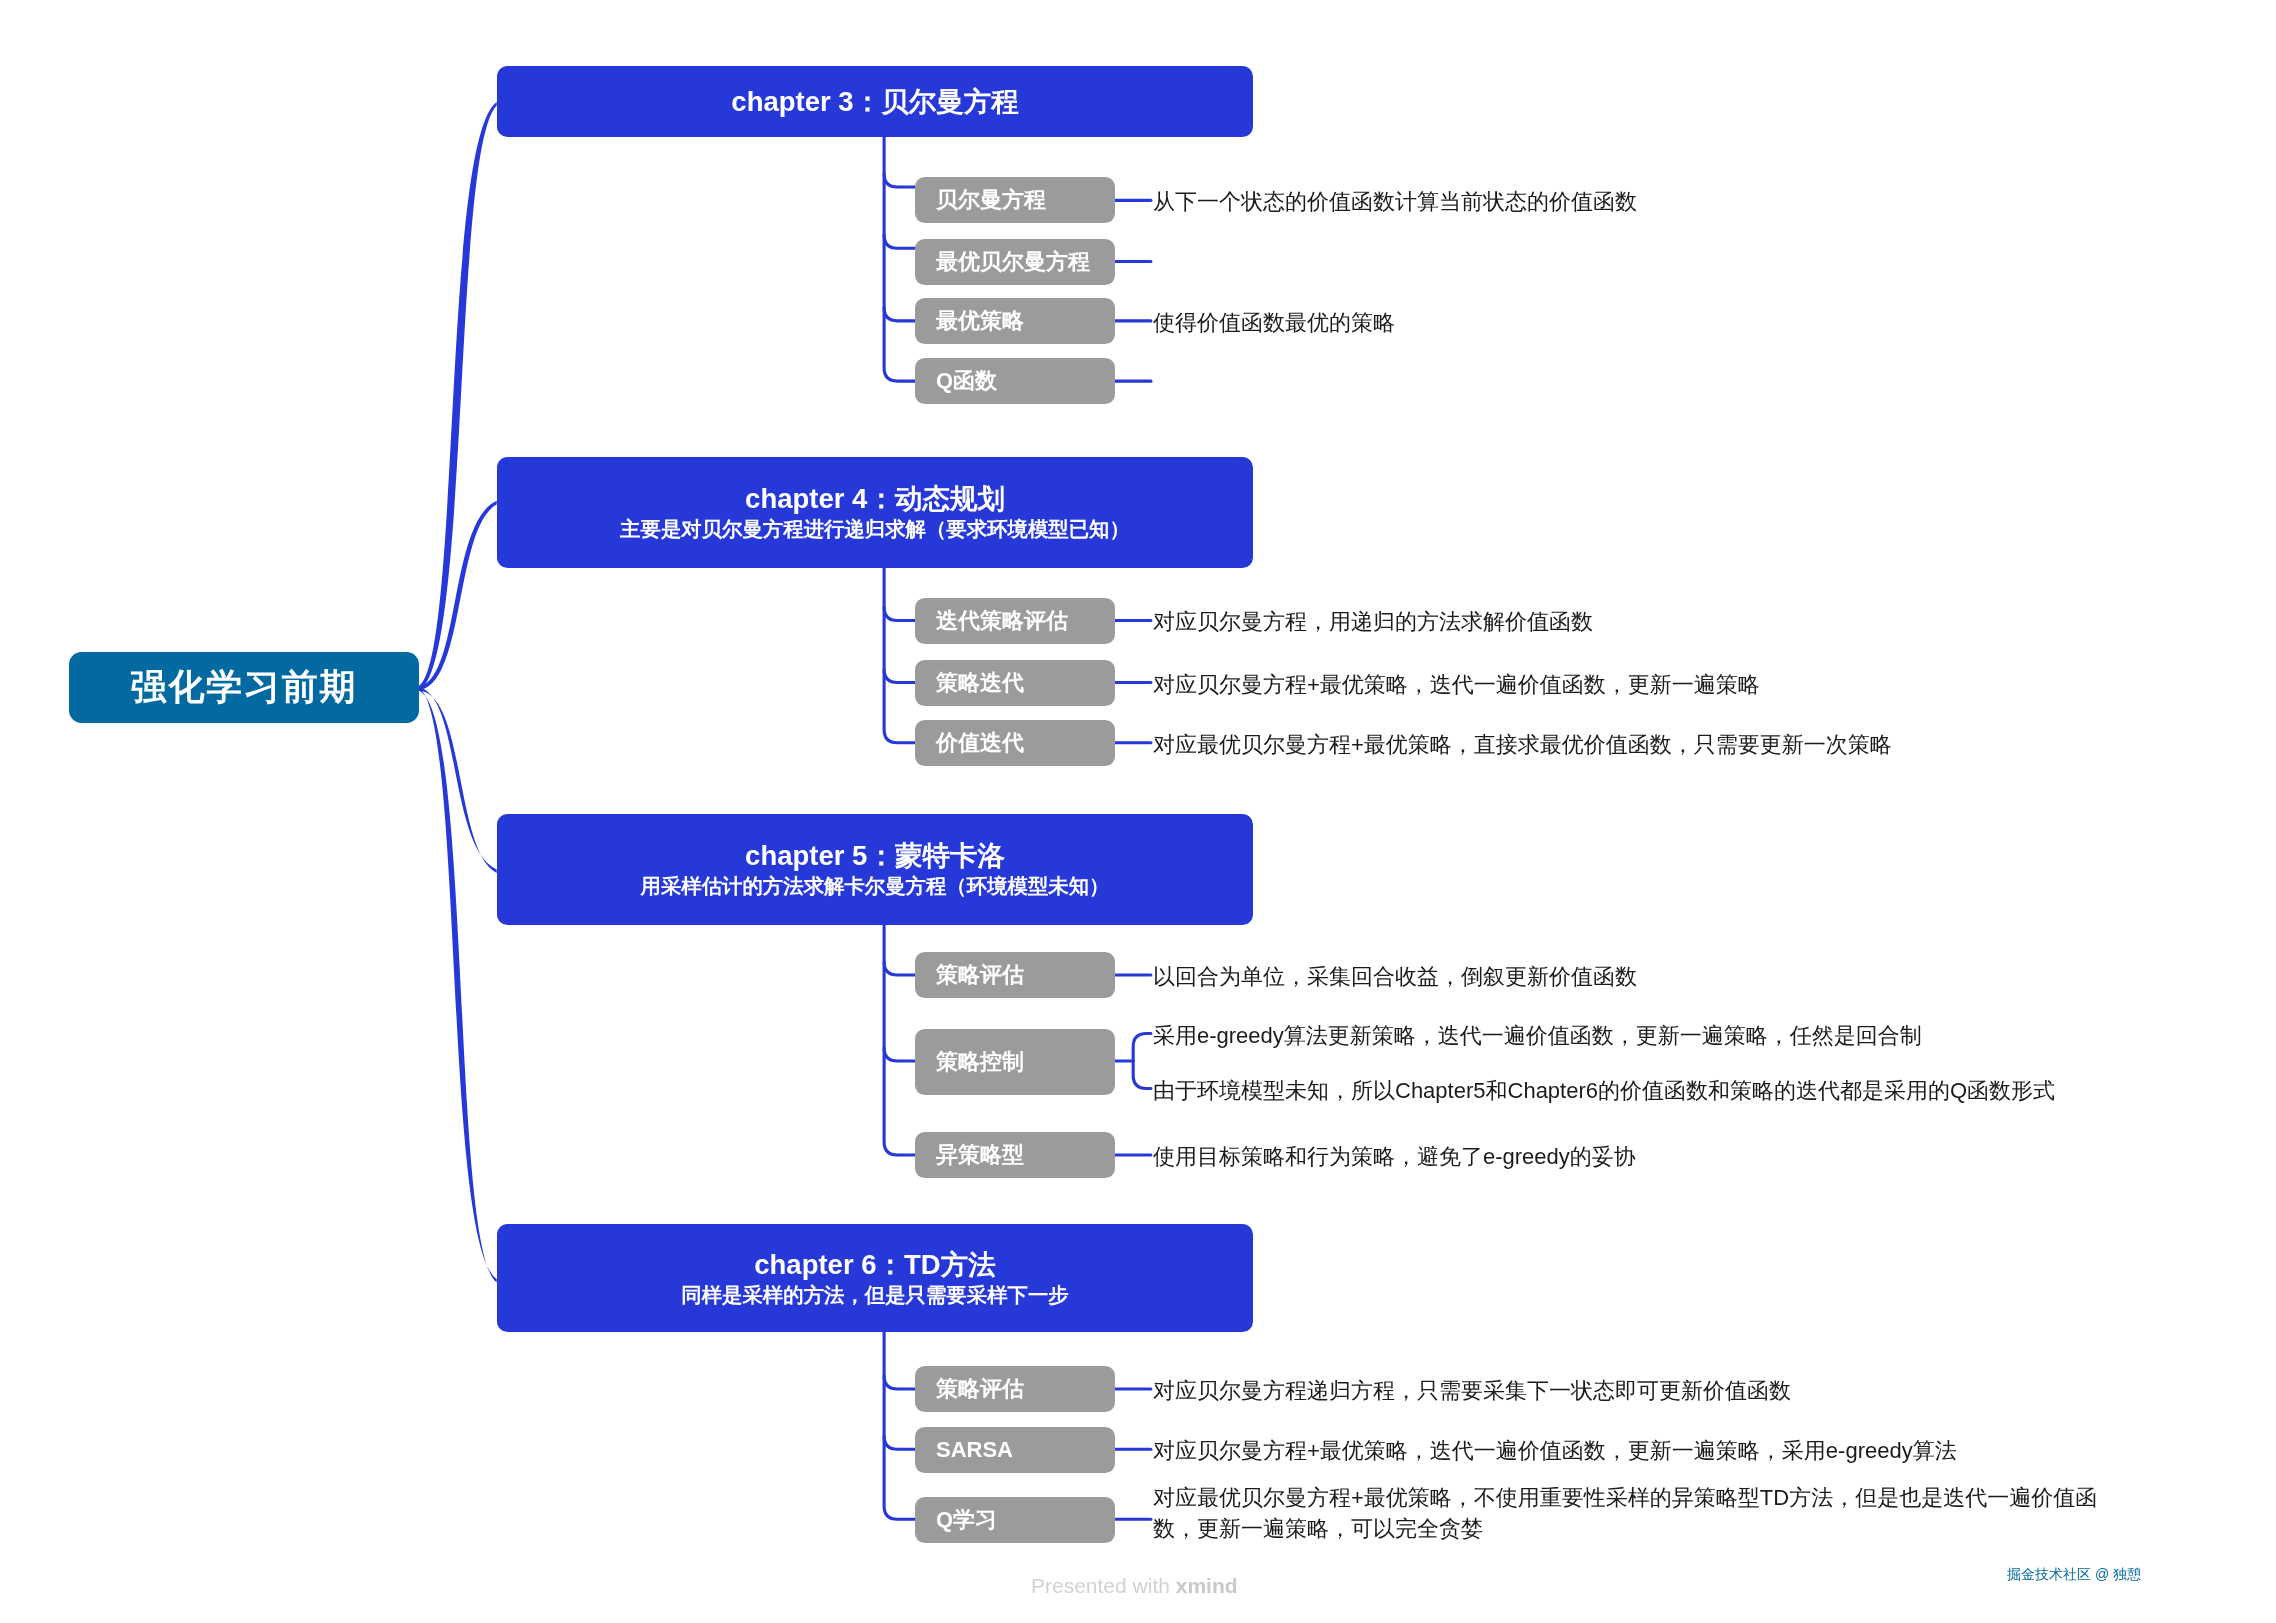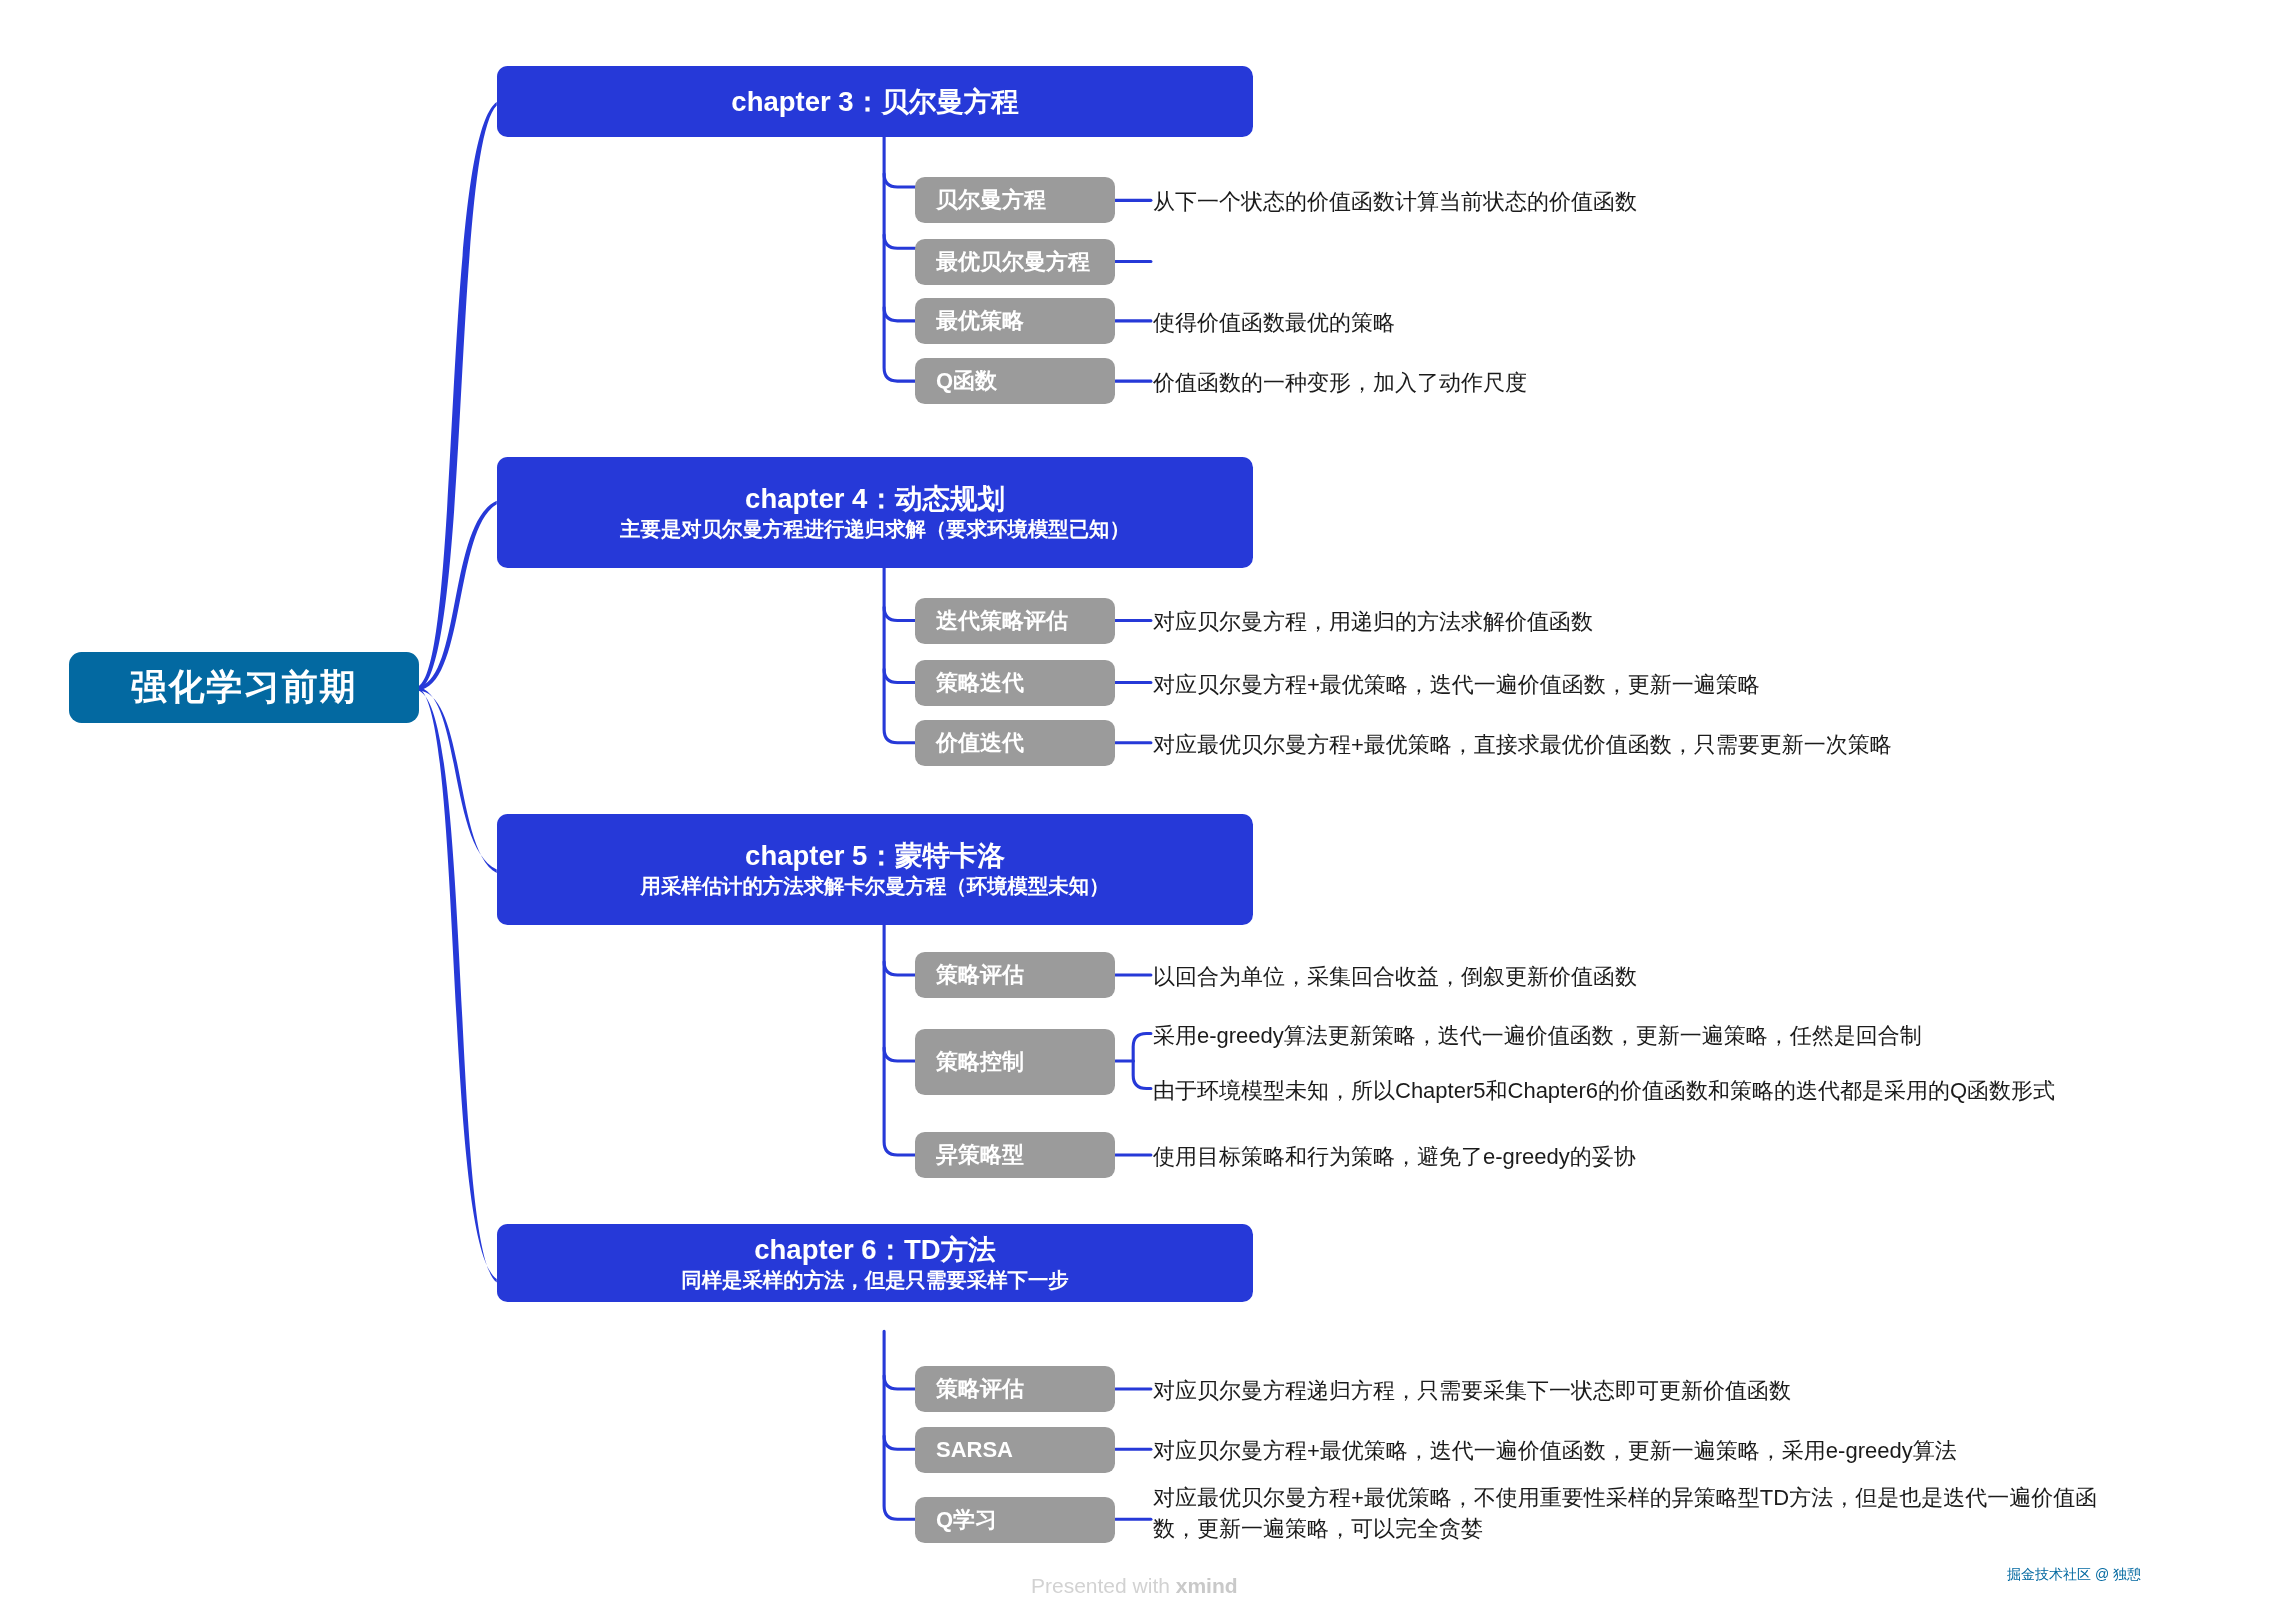--- a/index.html
+++ b/index.html
@@ -212,21 +212,20 @@
   </div>
 
   <div class="topic-node" style="left:915px; top:298px; width:200px;">
     <span class="topic-label">最优策略</span>
   </div>
   <div class="leaf-node" style="left:1153px; top:307px; width:1002px;">使得价值函数最优的策略</div>
 
   <div class="topic-node" style="left:915px; top:358px; width:200px;">
     <span class="topic-label">Q函数</span>
   </div>
-  <div class="leaf-node" style="left:1153px; top:367px; width:1002px;">价值函数的一种变形，加入了动作尺度</div>
 
   <div class="chapter-node" style="left:497px; top:457px; width:756px; height:111px;">
     <span class="chapter-title">chapter 4：动态规划</span>
     <span class="chapter-subtitle">主要是对贝尔曼方程进行递归求解（要求环境模型已知）</span>
   </div>
 
   <div class="topic-node" style="left:915px; top:598px; width:200px;">
     <span class="topic-label">迭代策略评估</span>
   </div>
   <div class="leaf-node" style="left:1153px; top:606px; width:1046px;">对应贝尔曼方程，用递归的方法求解价值函数</div>
@@ -255,21 +254,21 @@
     <span class="topic-label">策略控制</span>
   </div>
   <div class="leaf-node" style="left:1153px; top:1020px; width:1108px;">采用e-greedy算法更新策略，迭代一遍价值函数，更新一遍策略，任然是回合制</div>
   <div class="leaf-node" style="left:1153px; top:1075px; width:1117px;">由于环境模型未知，所以Chapter5和Chapter6的价值函数和策略的迭代都是采用的Q函数形式</div>
 
   <div class="topic-node" style="left:915px; top:1132px; width:200px;">
     <span class="topic-label">异策略型</span>
   </div>
   <div class="leaf-node" style="left:1153px; top:1141px; width:1046px;">使用目标策略和行为策略，避免了e-greedy的妥协</div>
 
-  <div class="chapter-node" style="left:497px; top:1224px; width:756px; height:78px;">
+  <div class="chapter-node" style="left:497px; top:1224px; width:756px; height:108px;">
     <span class="chapter-title">chapter 6：TD方法</span>
     <span class="chapter-subtitle">同样是采样的方法，但是只需要采样下一步</span>
   </div>
 
   <div class="topic-node" style="left:915px; top:1366px; width:200px;">
     <span class="topic-label">策略评估</span>
   </div>
   <div class="leaf-node" style="left:1153px; top:1375px; width:1064px;">对应贝尔曼方程递归方程，只需要采集下一状态即可更新价值函数</div>
 
   <div class="topic-node" style="left:915px; top:1427px; width:200px;">

